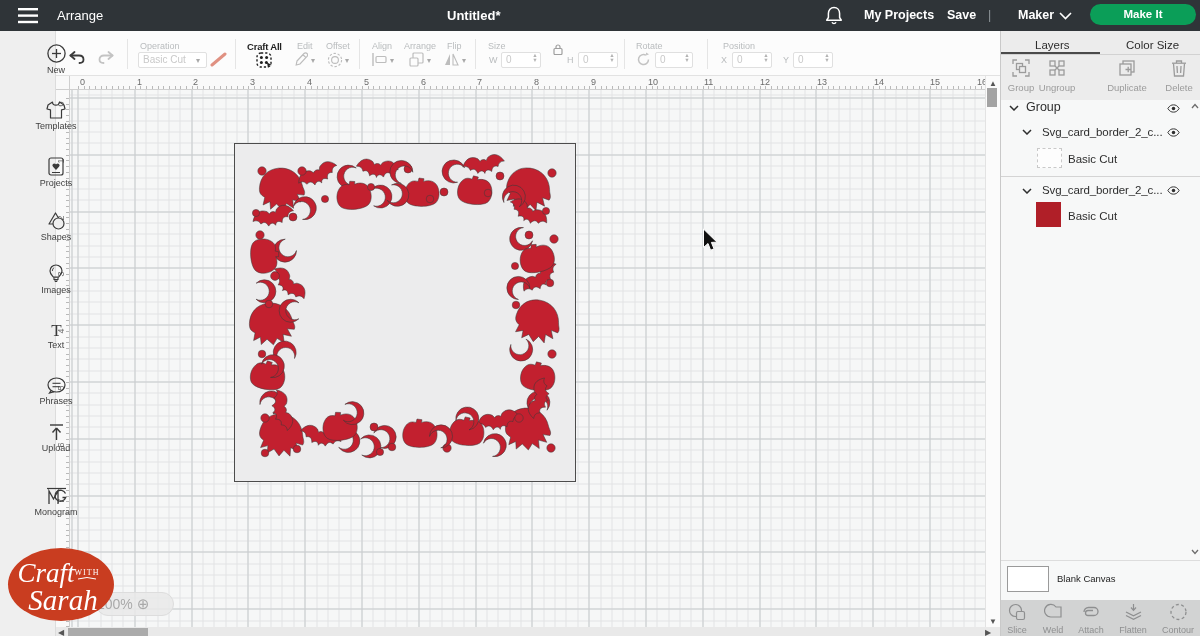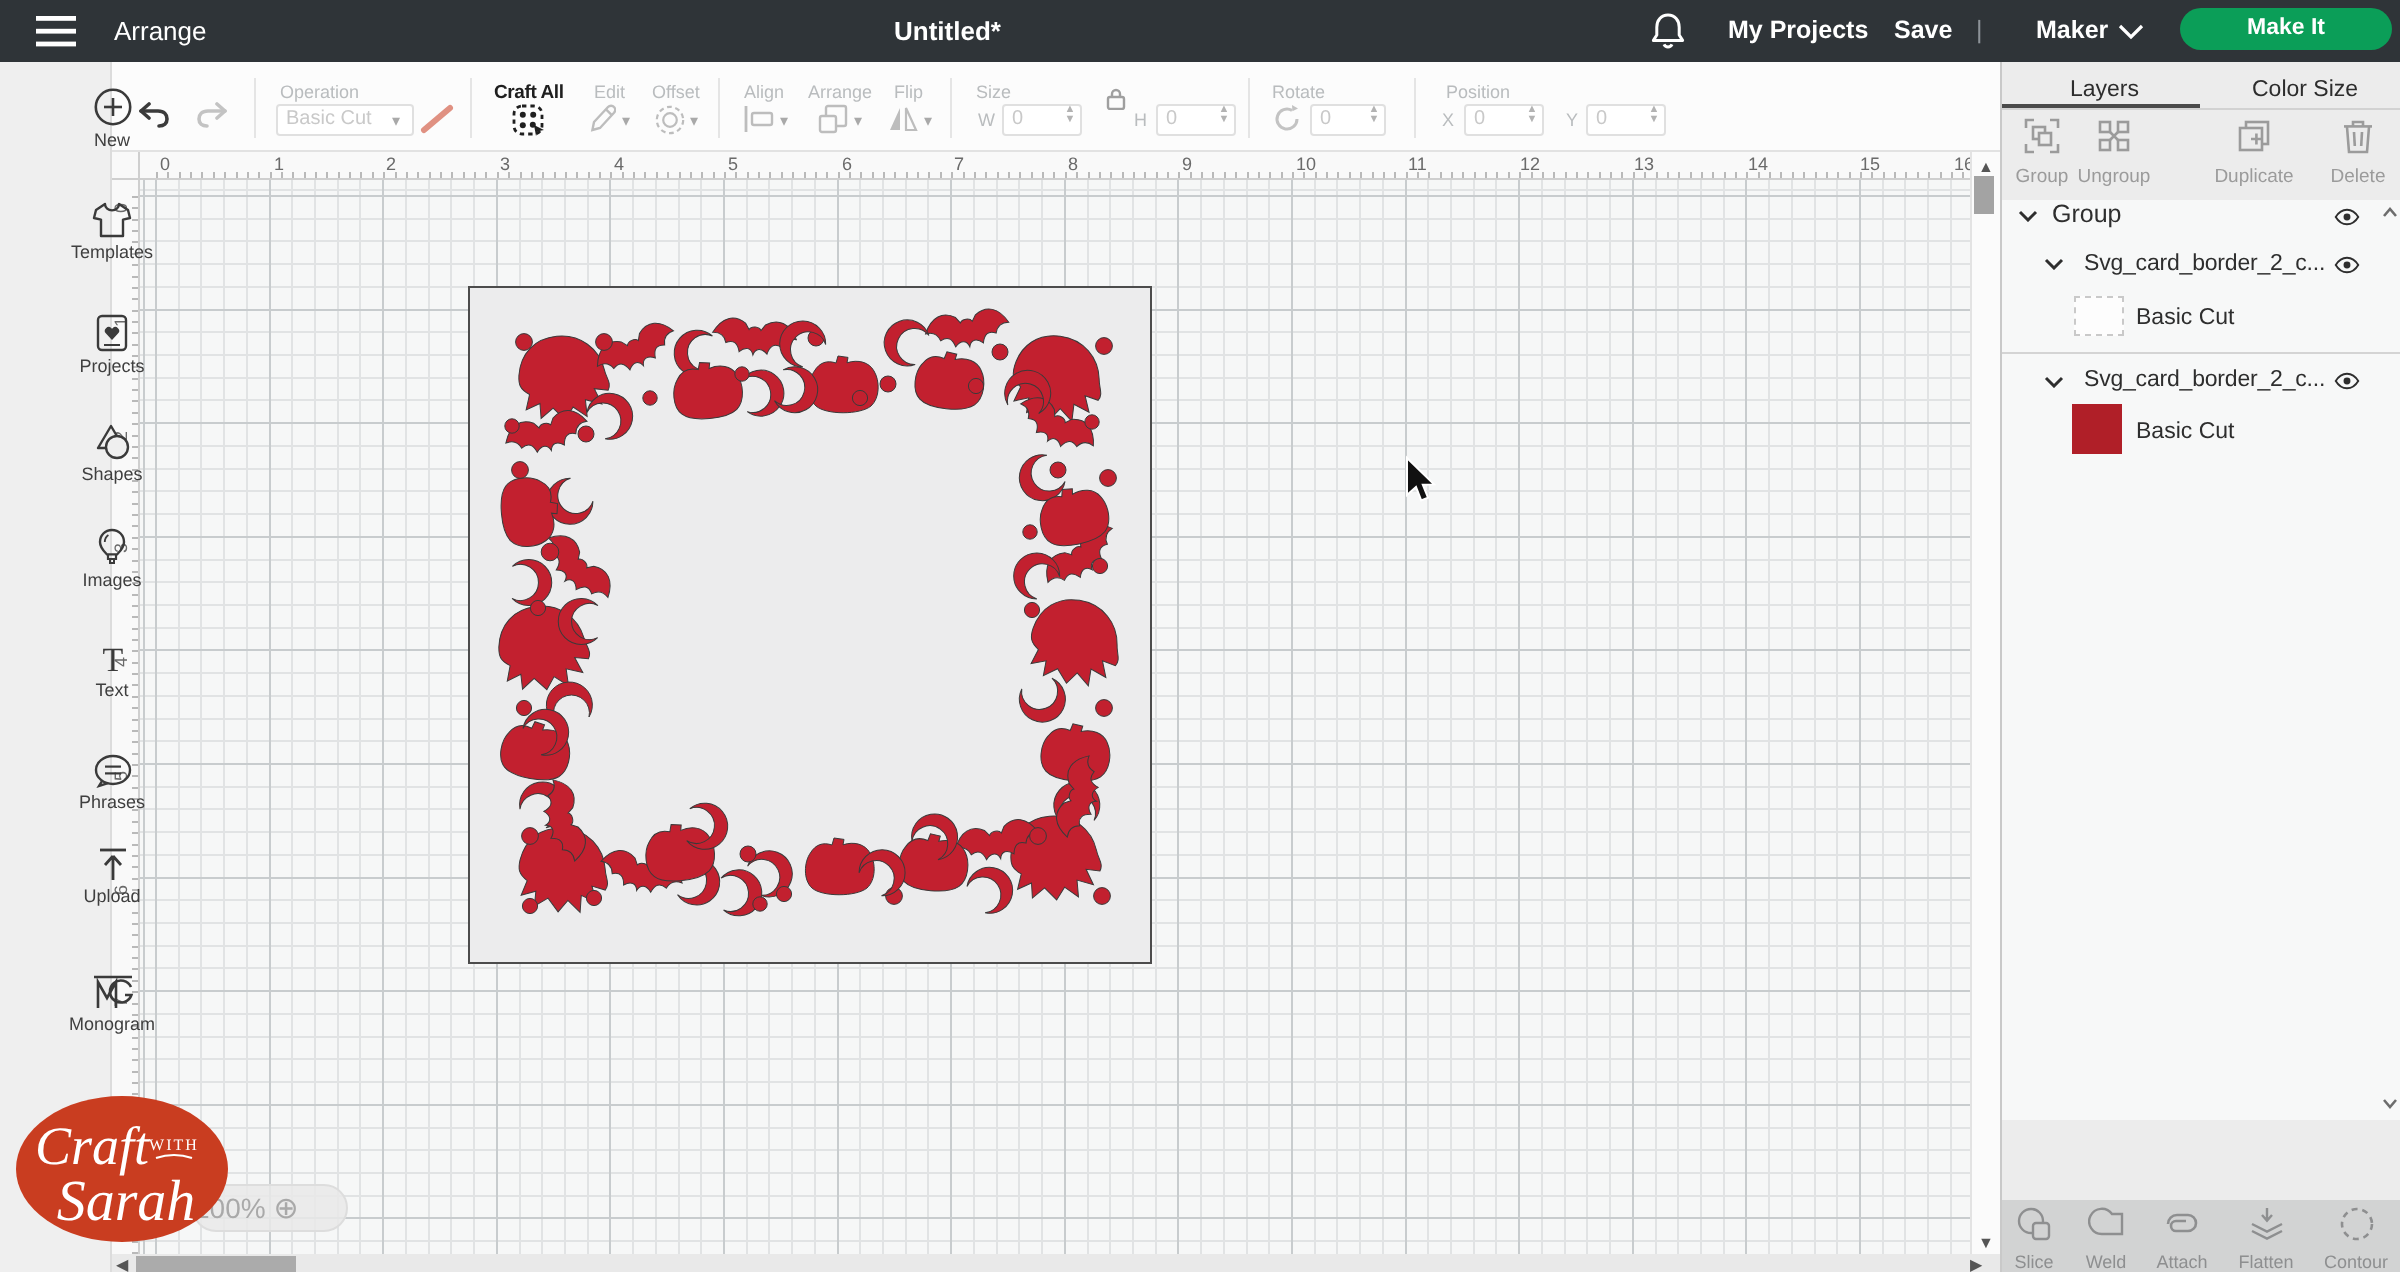--- a/index.html
+++ b/index.html
@@ -498,20 +498,24 @@
           <circle cx="7.5" cy="5" r="2" fill="#2e2e2e"></circle>
         </svg>
 
       <div class="abs" style="left:35px; top:102px; width:25px; height:25px; background:#b01f28;"></div>
       <div class="lrow" style="left:67px; top:110px; font-size:11.5px;">Basic Cut</div>
 
       <svg class="abs" style="left:190px; top:449px;" width="8" height="6" viewBox="0 0 8 6">
           <path d="M1,1 L4,4.5 L7,1" fill="none" stroke="#6d6d6d" stroke-width="1.3"></path>
         </svg>
     </div>
+    <div id="blankrow">
+      <div style="position:absolute; left:6px; top:5px; width:42px; height:26px; background:#fff; border:1px solid #9a9a9a;"></div>
+      <div style="position:absolute; left:56px; top:12px; font-size:9.5px; color:#1e1e1e;">Blank Canvas</div>
+    </div>
     <div id="rbottom">
       <div class="bbtn" style="left:-6px;">
         <svg width="19" height="18" viewBox="0 0 19 18">
             <g fill="none" stroke="#8e8f90" stroke-width="1.2">
               <circle cx="7.5" cy="7.5" r="6"></circle>
               <rect x="8.5" y="8.5" width="8" height="8" rx="1.5" fill="#d2d3d3"></rect>
             </g>
           </svg>
         <div class="lbl">Slice</div>
       </div>

